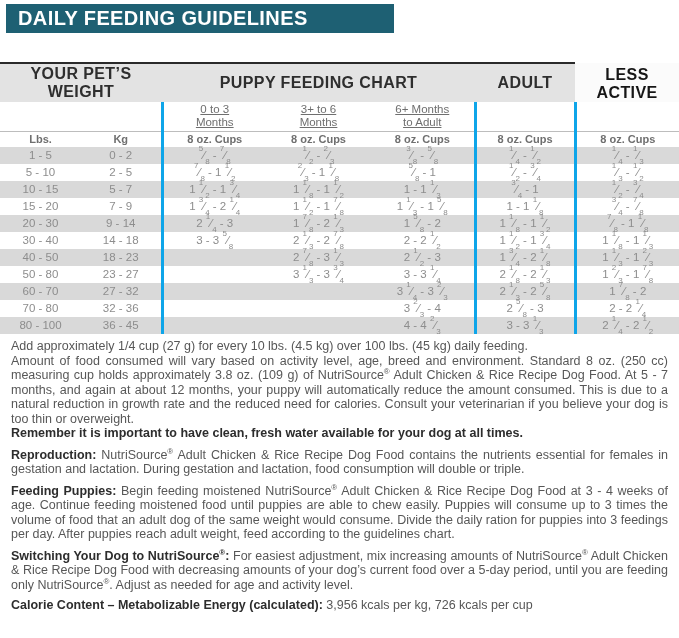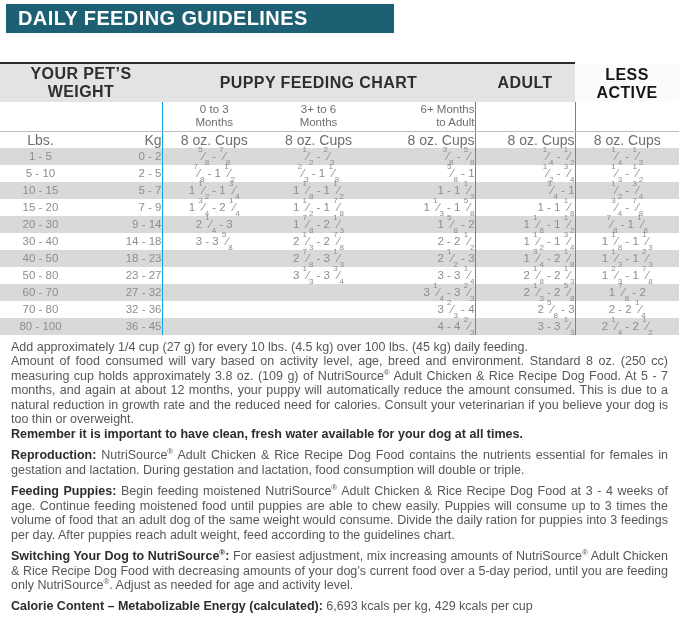--- a/index.html
+++ b/index.html
@@ -49,37 +49,38 @@
   .sub-row th {
     font-weight: normal;
     font-size: 11.5px;
     color: #6f6f6f;
     height: 29px;
     line-height: 13px;
     border-bottom: 1px solid #bdbdbd;
     background: #ffffff;
     white-space: pre-line;
     vertical-align: middle;
+    text-decoration: underline;
   }
   .unit-row th {
-    font-weight: normal;
-    font-size: 14px;
+    font-weight: bold;
+    font-size: 11px;
     color: #6f6f6f;
     height: 16px;
     background: #ffffff;
   }
   td {
     font-size: 11.5px;
     color: #8d8d8d;
     height: 17px;
     line-height: 17px;
     white-space: nowrap;
   }
   tr.stripe td { background: #d9d9d9; }
-  .v { border-right: 1px solid #0ea5e9; text-align: right; }
+  .v { border-right: 3px solid #0ea5e9; }
   .fr sup { font-size: 8px; line-height: 0; position: relative; top: -3px; }
   .fr sub { font-size: 8px; line-height: 0; position: relative; top: 2px; }
   sup.reg { font-size: 8px; line-height: 0; }
   .text-block {
     padding: 5px 11px 0 11px;
     color: #575757;
     font-size: 12.5px;
     line-height: 14.5px;
   }
   p.notes { margin: 0; }
@@ -249,17 +250,17 @@
     <p class="section">
       <b>Reproduction:</b><span> NutriSource<sup class="reg">®</sup> Adult Chicken &amp; Rice Recipe Dog Food contains the nutrients essential for females in gestation and lactation. During gestation and lactation, food consumption will double or triple.</span>
     </p>
     <p class="section">
       <b>Feeding Puppies:</b><span> Begin feeding moistened NutriSource<sup class="reg">®</sup> Adult Chicken &amp; Rice Recipe Dog Food at 3 - 4 weeks of age. Continue feeding moistened food until puppies are able to chew easily. Puppies will consume up to 3 times the volume of food that an adult dog of the same weight would consume. Divide the daily ration for puppies into 3 feedings per day. After puppies reach adult weight, feed according to the guidelines chart.</span>
     </p>
     <p class="section">
       <b>Switching Your Dog to NutriSource<sup class="reg">®</sup>:</b><span> For easiest adjustment, mix increasing amounts of NutriSource<sup class="reg">®</sup> Adult Chicken &amp; Rice Recipe Dog Food with decreasing amounts of your dog’s current food over a 5-day period, until you are feeding only NutriSource<sup class="reg">®</sup>. Adjust as needed for age and activity level.</span>
     </p>
     <p class="section calorie">
-      <b>Calorie Content – Metabolizable Energy (calculated):</b><span> 6,693 kcals per kg, 429 kcals per cup</span>
+      <b>Calorie Content – Metabolizable Energy (calculated):</b><span> 3,956 kcals per kg, 726 kcals per cup</span>
     </p>
   </div>
 
 </div>
 
 </body></html>

